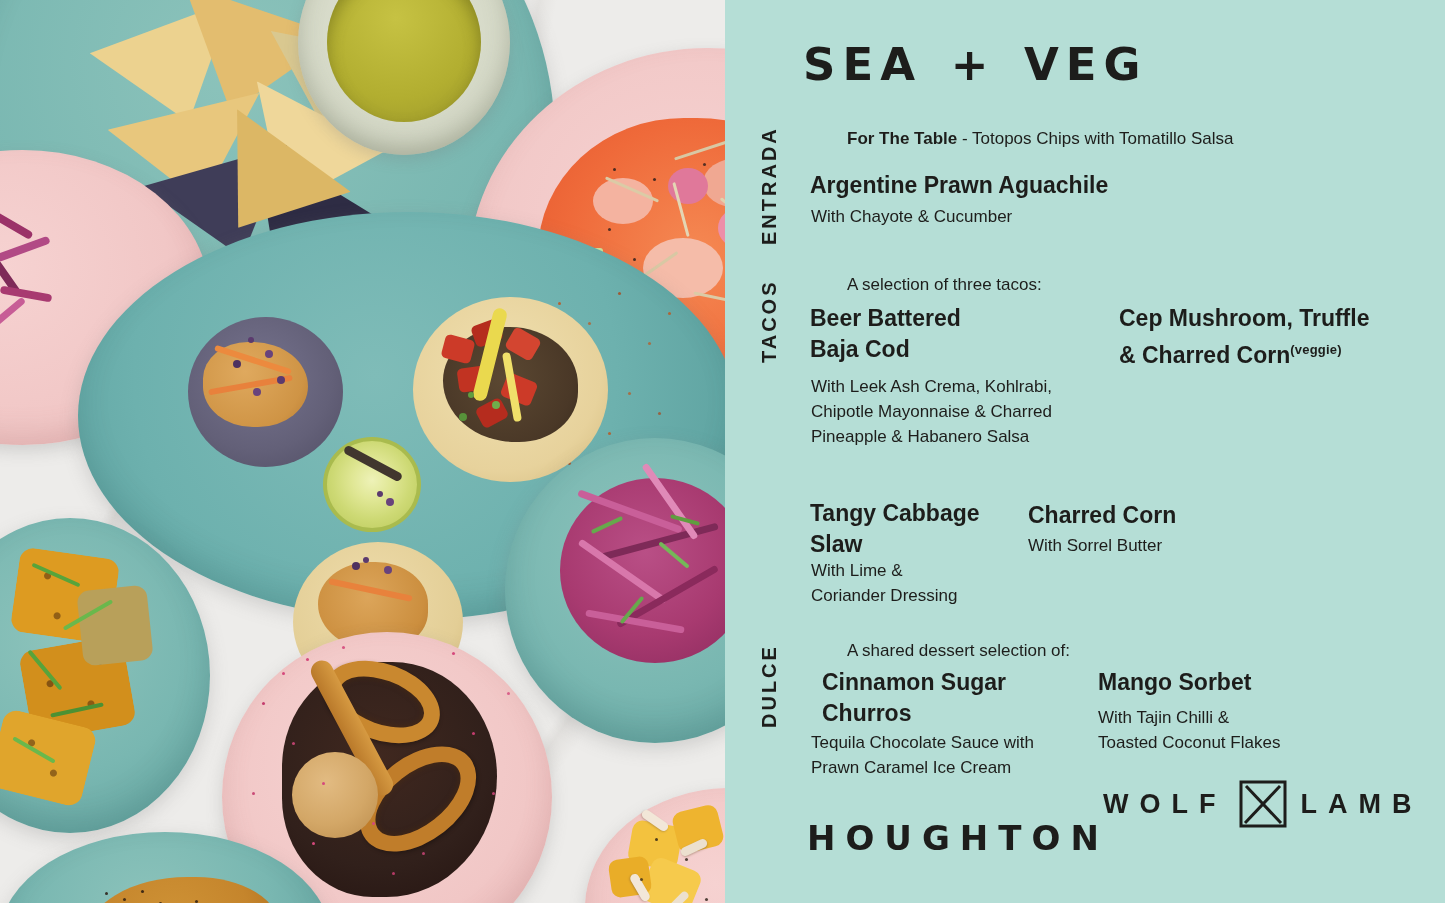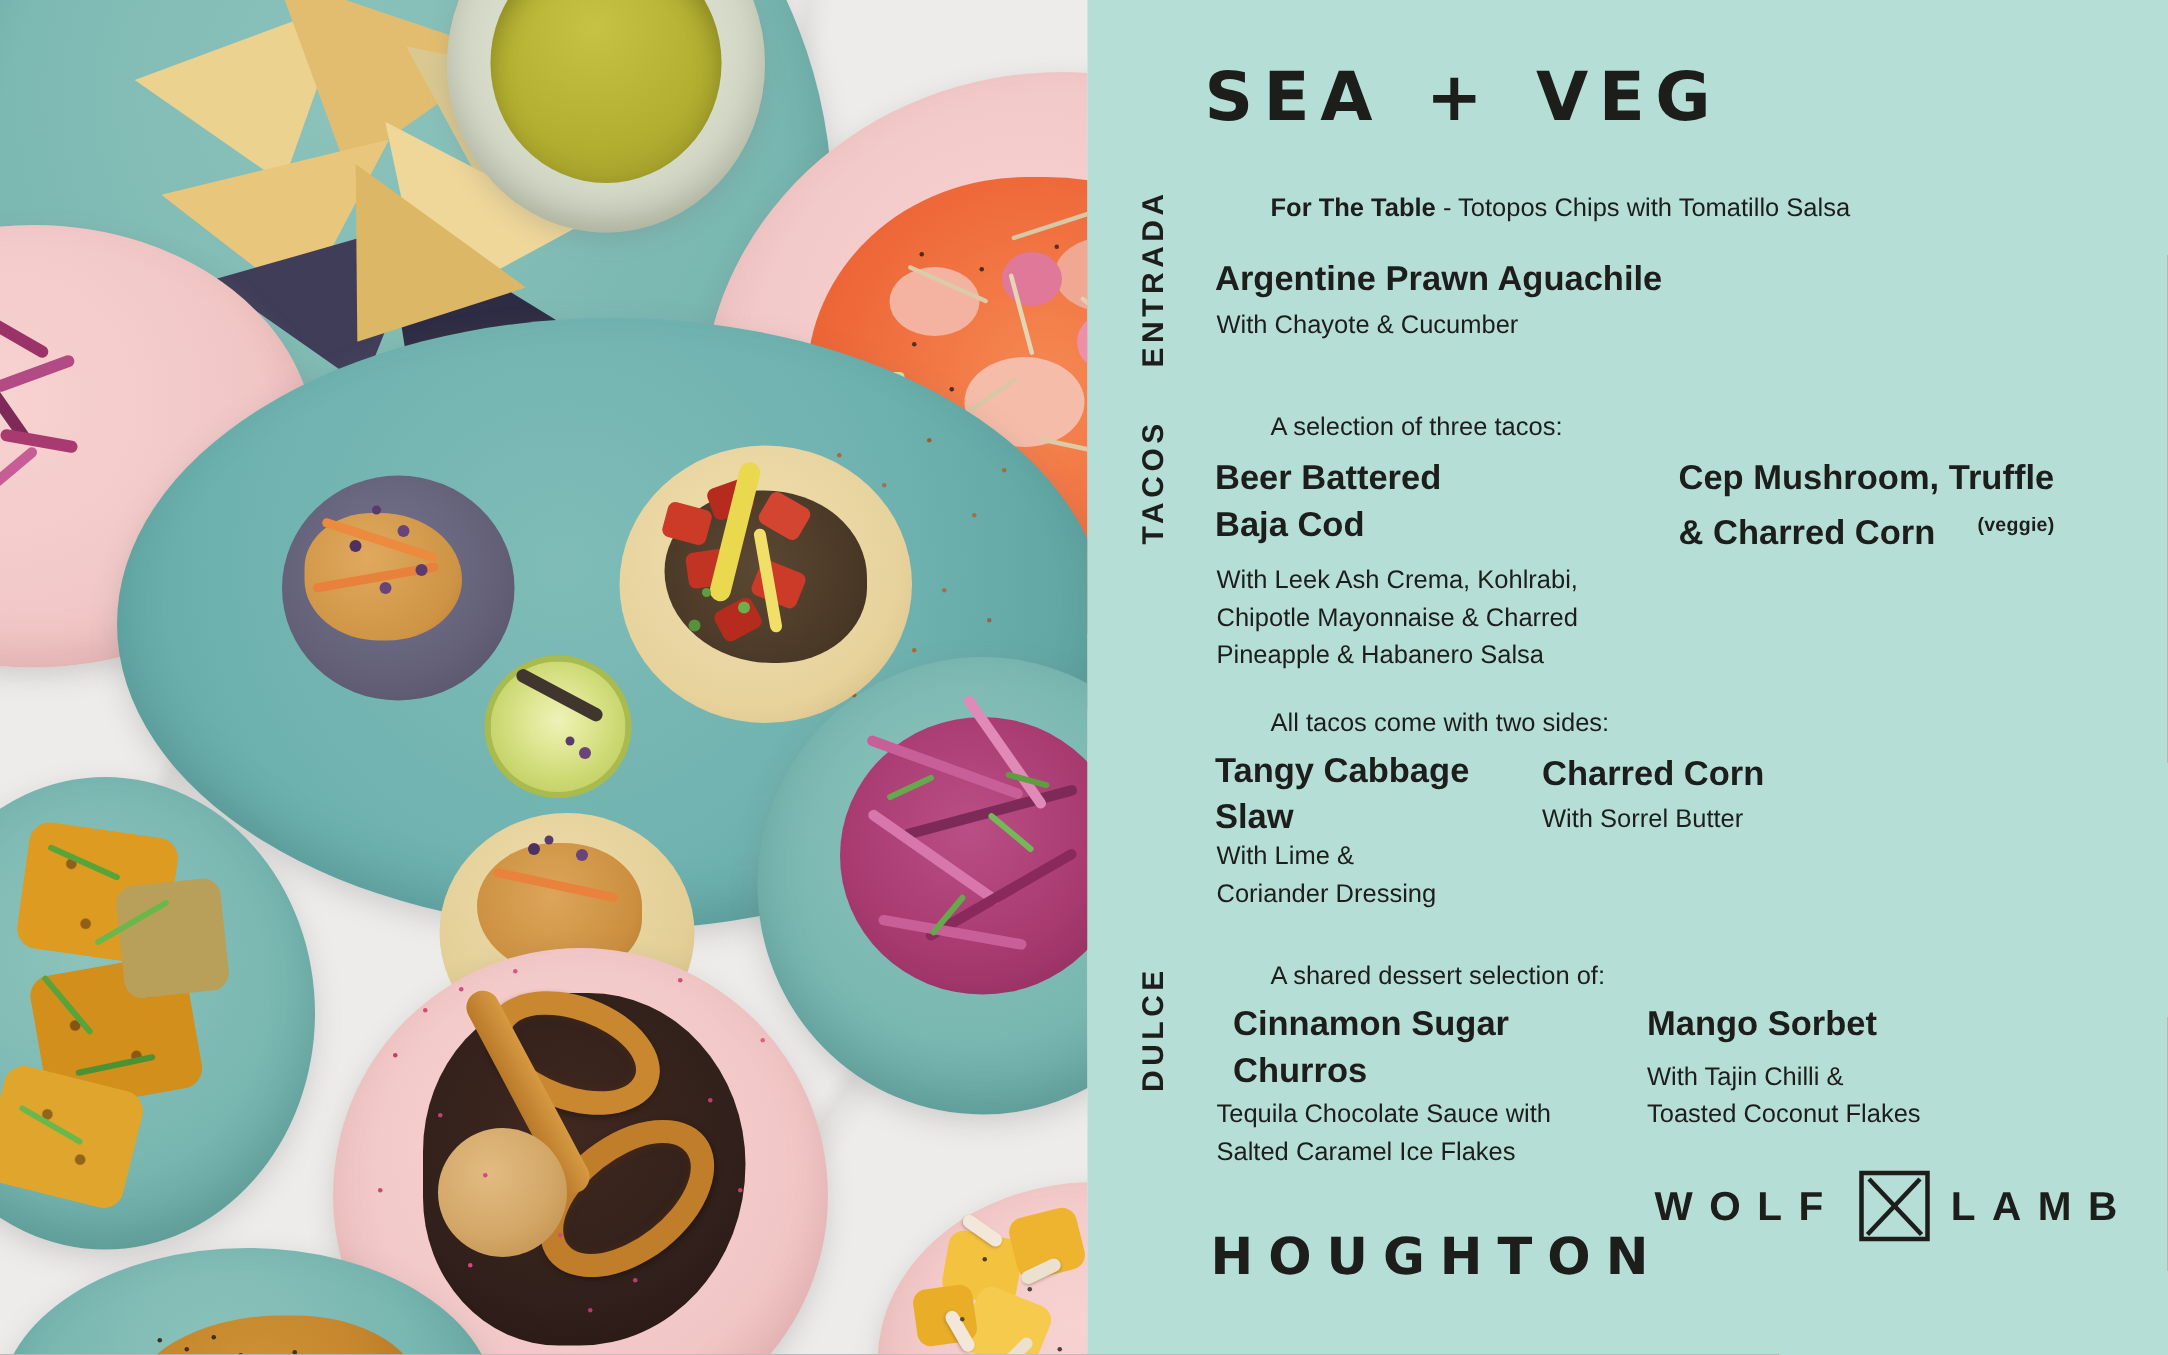--- a/index.html
+++ b/index.html
@@ -25,21 +25,21 @@
   .panel{position:absolute;left:725px;top:0;width:720px;height:903px;background:#b5ded6;}
   .panel .abs{position:absolute;}
   .title{font-family:"DejaVu Sans",sans-serif;font-weight:bold;font-size:45px;
          letter-spacing:7px;word-spacing:6px;}
   .vlabel{font-weight:bold;font-size:20px;letter-spacing:3px;transform-origin:0 0;
           transform:rotate(-90deg);white-space:nowrap;}
   .intro{font-size:17px;line-height:24px;margin-left:36px;}
   .intro b{font-weight:bold;}
   .h{font-size:23px;font-weight:bold;line-height:31px;white-space:pre-line;}
   .d{font-size:17px;line-height:25px;white-space:pre-line;}
-  .sup{font-size:13px;font-weight:bold;vertical-align:super;letter-spacing:.2px;margin-left:28px;}
+  .sup{font-size:13px;font-weight:bold;vertical-align:super;letter-spacing:.2px;}
   .houghton{font-family:"DejaVu Sans",sans-serif;font-size:34px;letter-spacing:10px;font-weight:bold;}
   .wl{display:flex;align-items:center;gap:13px;}
   .wl .wtxt{font-weight:bold;font-size:27px;letter-spacing:11px;}
 </style>
 </head>
 <body>
 
 <div id="stage">
 
   <div class="photo">
@@ -252,36 +252,35 @@
 
     <div class="abs intro" style="left:86px;top:273px;">A selection of three tacos:</div>
     <div class="abs h" style="left:85px;top:303px;">Beer Battered
 Baja Cod</div>
     <div class="abs h" style="left:394px;top:303px;"><span>Cep Mushroom, Truffle
 &amp; Charred Corn</span><span class="sup">(veggie)</span></div>
     <div class="abs d" style="left:86px;top:374px;">With Leek Ash Crema, Kohlrabi,
 Chipotle Mayonnaise &amp; Charred
 Pineapple &amp; Habanero Salsa</div>
 
-    <div class="abs intro" style="left:86px;top:470px;">All tacos come with two sides:</div>
     <div class="abs h" style="left:85px;top:498px;">Tangy Cabbage
 Slaw</div>
     <div class="abs h" style="left:303px;top:500px;text-align:right;">Charred Corn</div>
     <div class="abs d" style="left:303px;top:533px;">With Sorrel Butter</div>
     <div class="abs d" style="left:86px;top:558px;">With Lime &amp;
 Coriander Dressing</div>
 
     <div class="abs intro" style="left:86px;top:639px;">A shared dessert selection of:</div>
     <div class="abs h" style="left:97px;top:667px;">Cinnamon Sugar
 Churros</div>
     <div class="abs h" style="left:373px;top:667px;">Mango Sorbet</div>
     <div class="abs d" style="left:373px;top:705px;">With Tajin Chilli &amp;
 Toasted Coconut Flakes</div>
     <div class="abs d" style="left:86px;top:730px;">Tequila Chocolate Sauce with
-Salted Caramel Ice Flakes</div>
+Prawn Caramel Ice Cream</div>
 
     <div class="abs houghton" style="left:82px;top:818px;">HOUGHTON</div>
 
     <div class="abs wl" style="left:378px;top:780px;text-align:center;">
       <span class="wtxt">WOLF</span>
       <svg width="48" height="48" viewBox="0 0 48 48">
         <rect x="2" y="2" width="44" height="44" fill="none" stroke="#1d1d1b" stroke-width="3"></rect>
         <line x1="7" y1="6" x2="42" y2="43" stroke="#1d1d1b" stroke-width="3"></line>
         <line x1="41" y1="6" x2="6" y2="43" stroke="#1d1d1b" stroke-width="3"></line>
       </svg>

